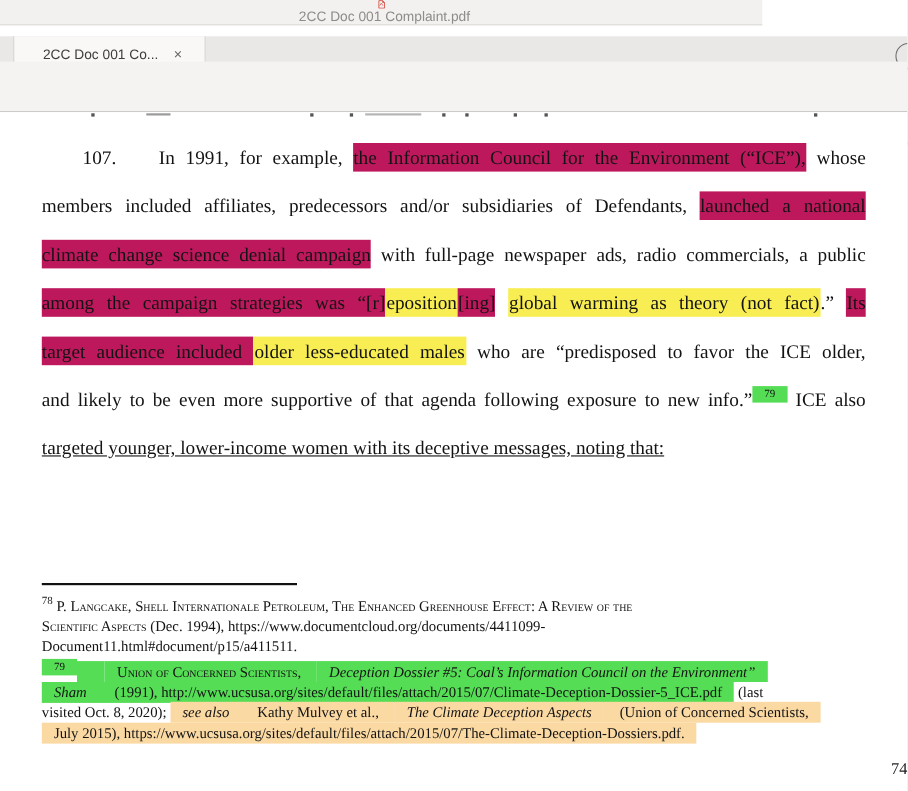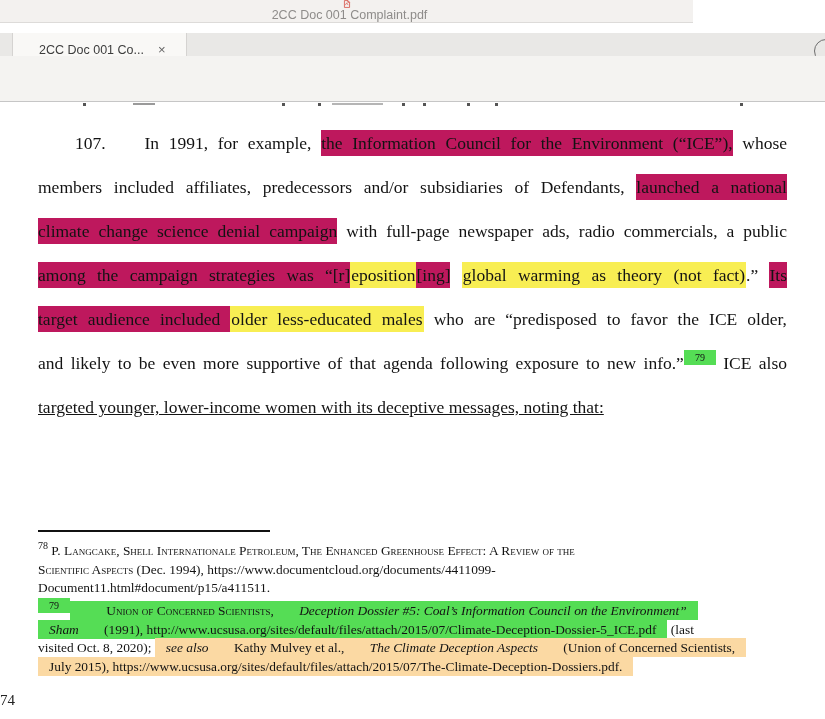--- a/index.html
+++ b/index.html
@@ -50,21 +50,21 @@
   .s-sc{font-variant:small-caps;}
   .s-i{font-style:italic;}
   sup{font-size:10px;line-height:0;position:relative;top:-1px;}
   
   #fnrule{position:absolute;left:38px;top:428px;width:232px;border-top:2px solid #111;}
   .fn{position:absolute;left:38px;width:752px;font-family:"Liberation Serif",serif;
     font-size:13.4px;color:#131313;}
   .fn .tl{line-height:18.6px;}
   #footnote-78{top:440px;}
   #footnote-79{top:500px;}
-  #pagenum{position:absolute;left:0;top:590px;width:825px;text-align:left;
+  #pagenum{position:absolute;left:0;top:590px;width:825px;text-align:right;
     font-family:"Liberation Serif",serif;font-size:15px;color:#222;}
 </style>
 </head>
 <body>
 
 <div id="window">
 
   <div id="titlebar">
     <svg width="12" height="14" viewBox="0 0 12 14">
       <path d="M1.5 1 h6 l3 3 v9 h-9 z" fill="none" stroke="#d4453a" stroke-width="1.3"></path>

